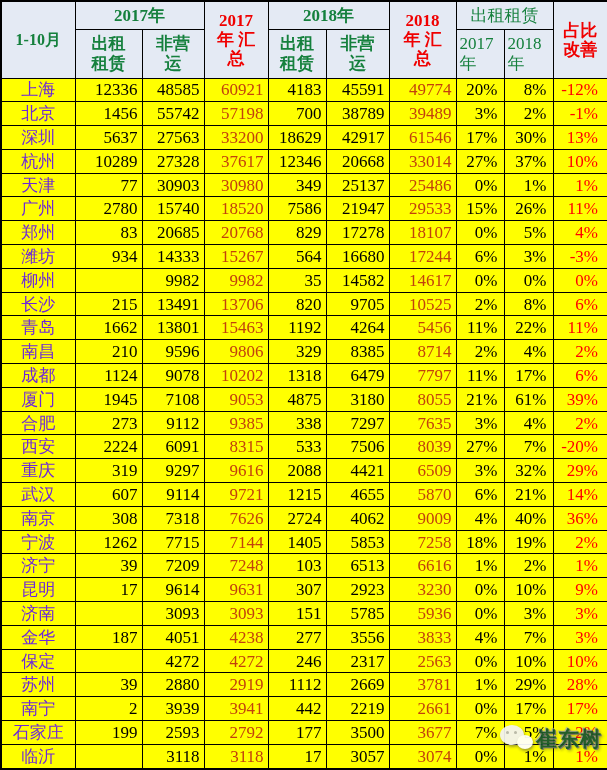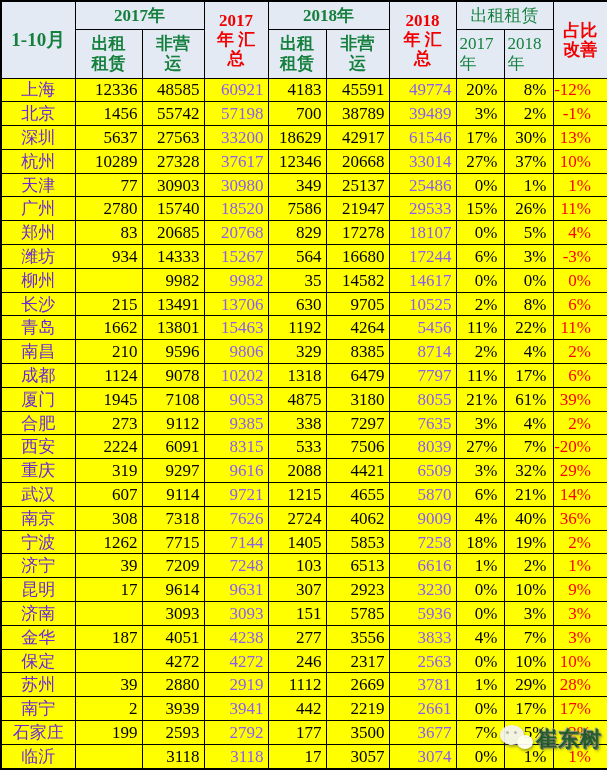--- a/index.html
+++ b/index.html
@@ -13,32 +13,32 @@
     width:607px;height:770px;
     border:2px solid #000;
   }
   th,td{border:1px solid #000;overflow:hidden;padding:0;}
   thead th{
     background:#e4eaf4;color:#15803d;font-weight:bold;font-size:17px;
     white-space:pre-line;line-height:1.12;text-align:center;vertical-align:middle;
   }
   thead tr.h1{height:28px;}
   thead tr.h2{height:49px;}
-  th.period{font-size:19px;}
+  th.period{font-size:16px;}
   th.red{color:#f00000;}
   th.normal{font-weight:normal;text-align:center;}
   th.sub-year{text-align:left;font-weight:normal;padding-left:3px;vertical-align:middle;}
   tbody td{
     background:#ffff00;font-size:17px;line-height:1;
     text-align:right;padding-right:4px;vertical-align:middle;
   }
   tbody td.city{text-align:center;padding-right:0;color:#6d28d9;}
-  tbody td.total{color:#8b5cf6;}
+  tbody td.total{color:#c2410c;}
   tbody td.pct{padding-right:6px;}
-  tbody td.improve{color:#ff0000;padding-right:16px;}
+  tbody td.improve{color:#ff0000;padding-right:9px;}
   
   .watermark{
     position:absolute;left:498px;top:716px;width:105px;height:46px;
     display:flex;align-items:center;opacity:.93;pointer-events:none;z-index:5;
   }
   .wx{position:relative;width:38px;height:36px;flex:0 0 auto;}
   .wx .b1{
     position:absolute;left:2px;top:4px;width:24px;height:20px;border-radius:50%;
     background:#f3f3f3;box-shadow:1px 2px 3px rgba(70,70,70,.55);
   }
@@ -209,21 +209,21 @@
         <td class="total">14617</td>
         <td class="pct">0%</td>
         <td class="pct">0%</td>
         <td class="improve">0%</td>
       </tr>
       <tr>
         <td class="city">长沙</td>
         <td class="num">215</td>
         <td class="num">13491</td>
         <td class="total">13706</td>
-        <td class="num">630</td>
+        <td class="num">820</td>
         <td class="num">9705</td>
         <td class="total">10525</td>
         <td class="pct">2%</td>
         <td class="pct">8%</td>
         <td class="improve">6%</td>
       </tr>
       <tr>
         <td class="city">青岛</td>
         <td class="num">1662</td>
         <td class="num">13801</td>

